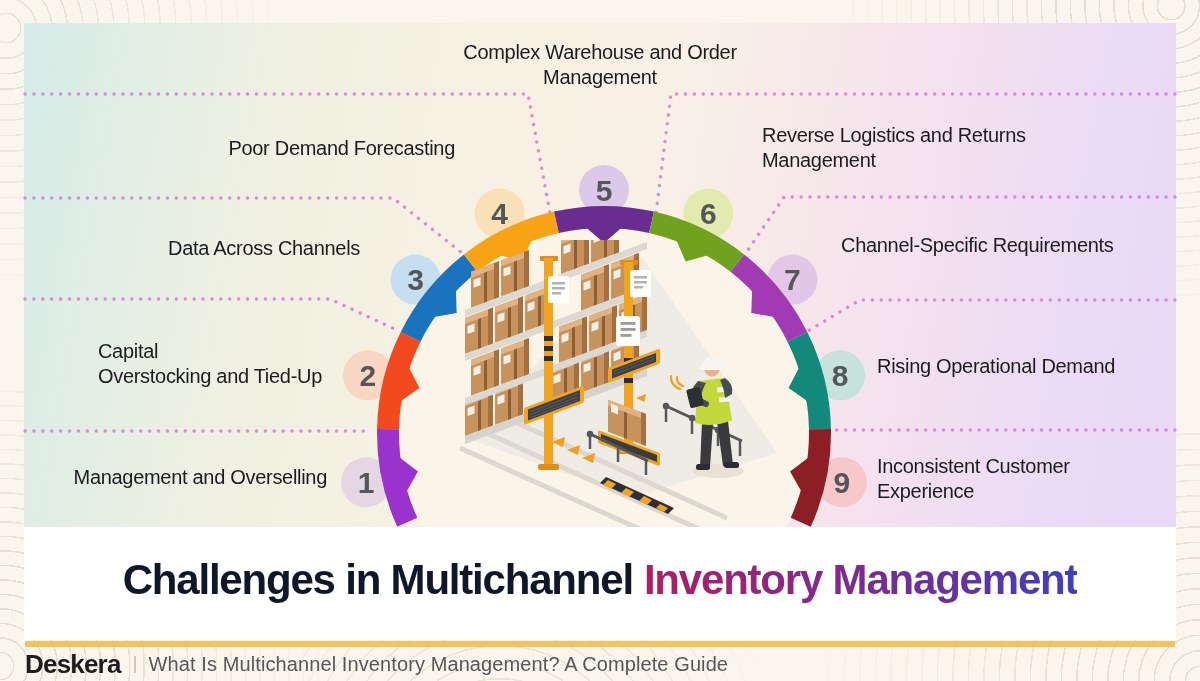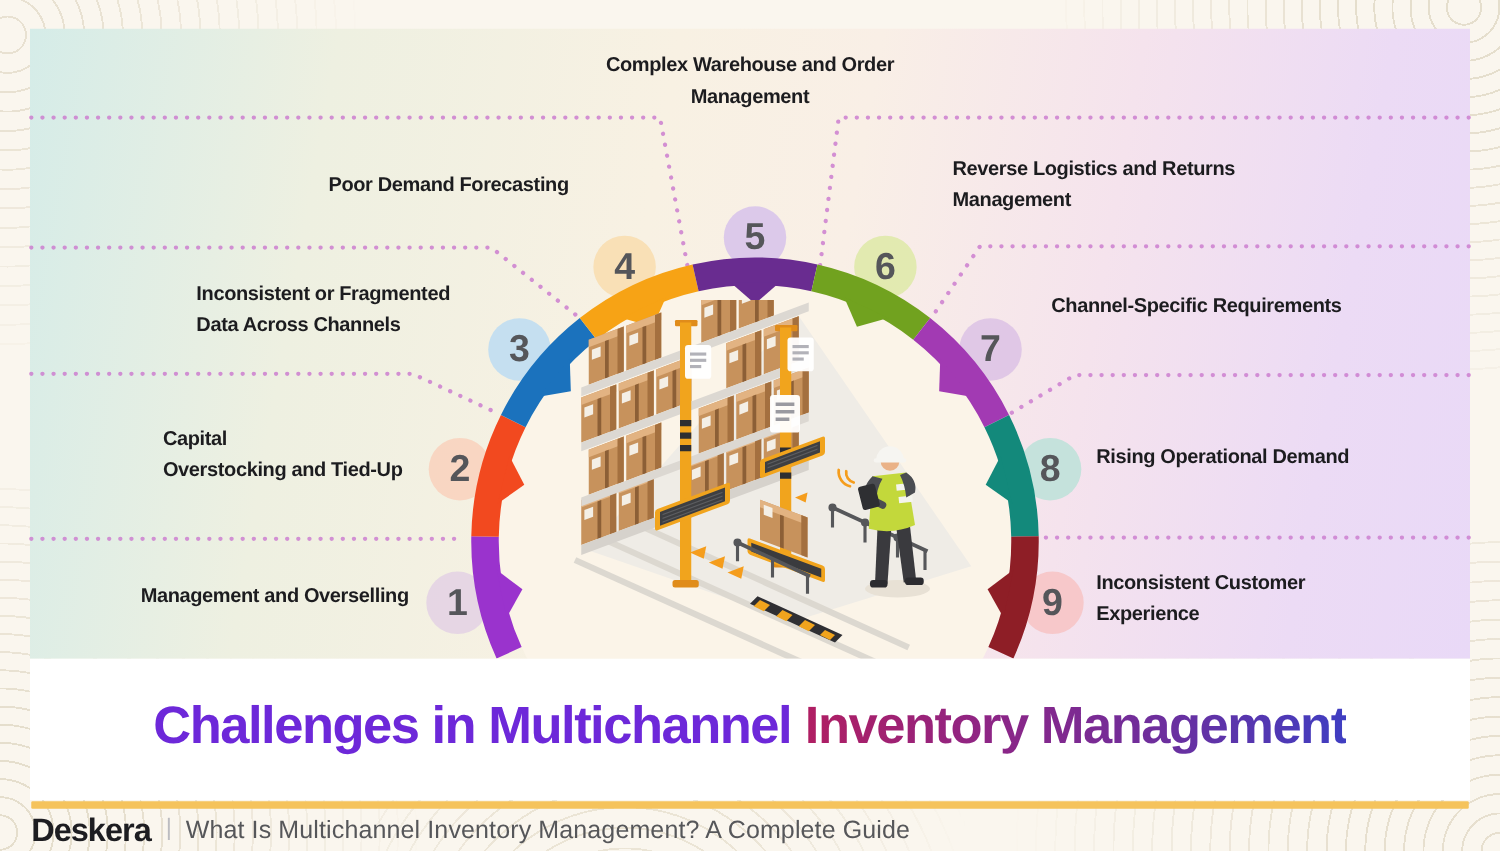--- a/index.html
+++ b/index.html
@@ -32,22 +32,22 @@
     mask-image:radial-gradient(circle at 40% 100%, #000 30%, transparent 85%); }
 
   
   #card-bg { position:absolute; left:24px; top:23px; width:1152px; height:504px; z-index:1;
     background:linear-gradient(100deg,#d5ece8 0%, #eef0e1 20%, #f8f1e3 42%, #f9efe6 55%, #f5e3ed 72%, #ecdbf5 88%, #e9d9f7 100%); }
 
   #ring-svg { position:absolute; left:0; top:0; width:1200px; height:527px; z-index:2; pointer-events:none; }
   #scene-svg { position:absolute; left:440px; top:240px; width:340px; height:287px; z-index:3; pointer-events:none; }
 
   
-  .challenge-label { position:absolute; z-index:4; color:#1c1c1f; font-weight:bold;
-    font-size:16px; line-height:25px; letter-spacing:-0.3px; white-space:nowrap; }
+  .challenge-label { position:absolute; z-index:4; color:#1c1c1f; font-weight:normal;
+    font-size:20px; line-height:25px; letter-spacing:-0.3px; white-space:nowrap; }
   .challenge-label span { display:block; }
   .lab-right { transform:translateY(-50%); }
   .lab-left  { text-align:left;  transform:translateY(-50%); }
   .lab-center{ text-align:center; transform:translateX(-50%); }
 
   
   #white-band { position:absolute; left:24px; top:527px; width:1152px; height:113px; background:#ffffff; z-index:5; }
   #main-title { position:absolute; left:0; top:29px; width:100%; text-align:center;
     font-size:42px; font-weight:bold; letter-spacing:-1.2px; line-height:48px; }
   #title-prefix { color:#131316; padding-right:11px; }
@@ -388,21 +388,20 @@
 
   <div id="labels">
       <div class="challenge-label lab-right" style="right: 873px; top: 477px;">
         <span>Management and Overselling</span>
       </div>
       <div class="challenge-label lab-right" style="right: 878px; top: 364px;">
         <span>Capital</span>
         <span>Overstocking and Tied-Up</span>
       </div>
       <div class="challenge-label lab-right" style="right: 840px; top: 248px;">
-        <span>Inconsistent or Fragmented</span>
         <span>Data Across Channels</span>
       </div>
       <div class="challenge-label lab-right" style="right: 745px; top: 148px;">
         <span>Poor Demand Forecasting</span>
       </div>
       <div class="challenge-label lab-center" style="left: 600px; top: 40px;">
         <span>Complex Warehouse and Order</span>
         <span>Management</span>
       </div>
       <div class="challenge-label lab-left" style="left: 762px; top: 148px;">
@@ -415,21 +414,21 @@
       <div class="challenge-label lab-left" style="left: 877px; top: 366px;">
         <span>Rising Operational Demand</span>
       </div>
       <div class="challenge-label lab-left" style="left: 877px; top: 479px;">
         <span>Inconsistent Customer</span>
         <span>Experience</span>
       </div>
     </div>
 
   <div id="white-band">
-    <h1 id="main-title"><span id="title-prefix" style="color: #6d28d9;">Challenges in Multichannel</span><span id="title-highlight" style="background-image: linear-gradient(90deg, rgb(176, 30, 98), rgb(142, 37, 133), rgb(108, 47, 158), rgb(63, 62, 194));">Inventory Management</span></h1>
+    <h1 id="main-title"><span id="title-prefix" style="color: #0f172a;">Challenges in Multichannel</span><span id="title-highlight" style="background-image: linear-gradient(90deg, rgb(176, 30, 98), rgb(142, 37, 133), rgb(108, 47, 158), rgb(63, 62, 194));">Inventory Management</span></h1>
   </div>
 
   <div id="divider" style="background: rgb(245, 195, 92);"></div>
 
   <div id="footer">
     <span id="brand">Deskera</span>
     <span id="footer-sep">|</span>
     <span id="tagline">What Is Multichannel Inventory Management? A Complete Guide</span>
   </div>
 

